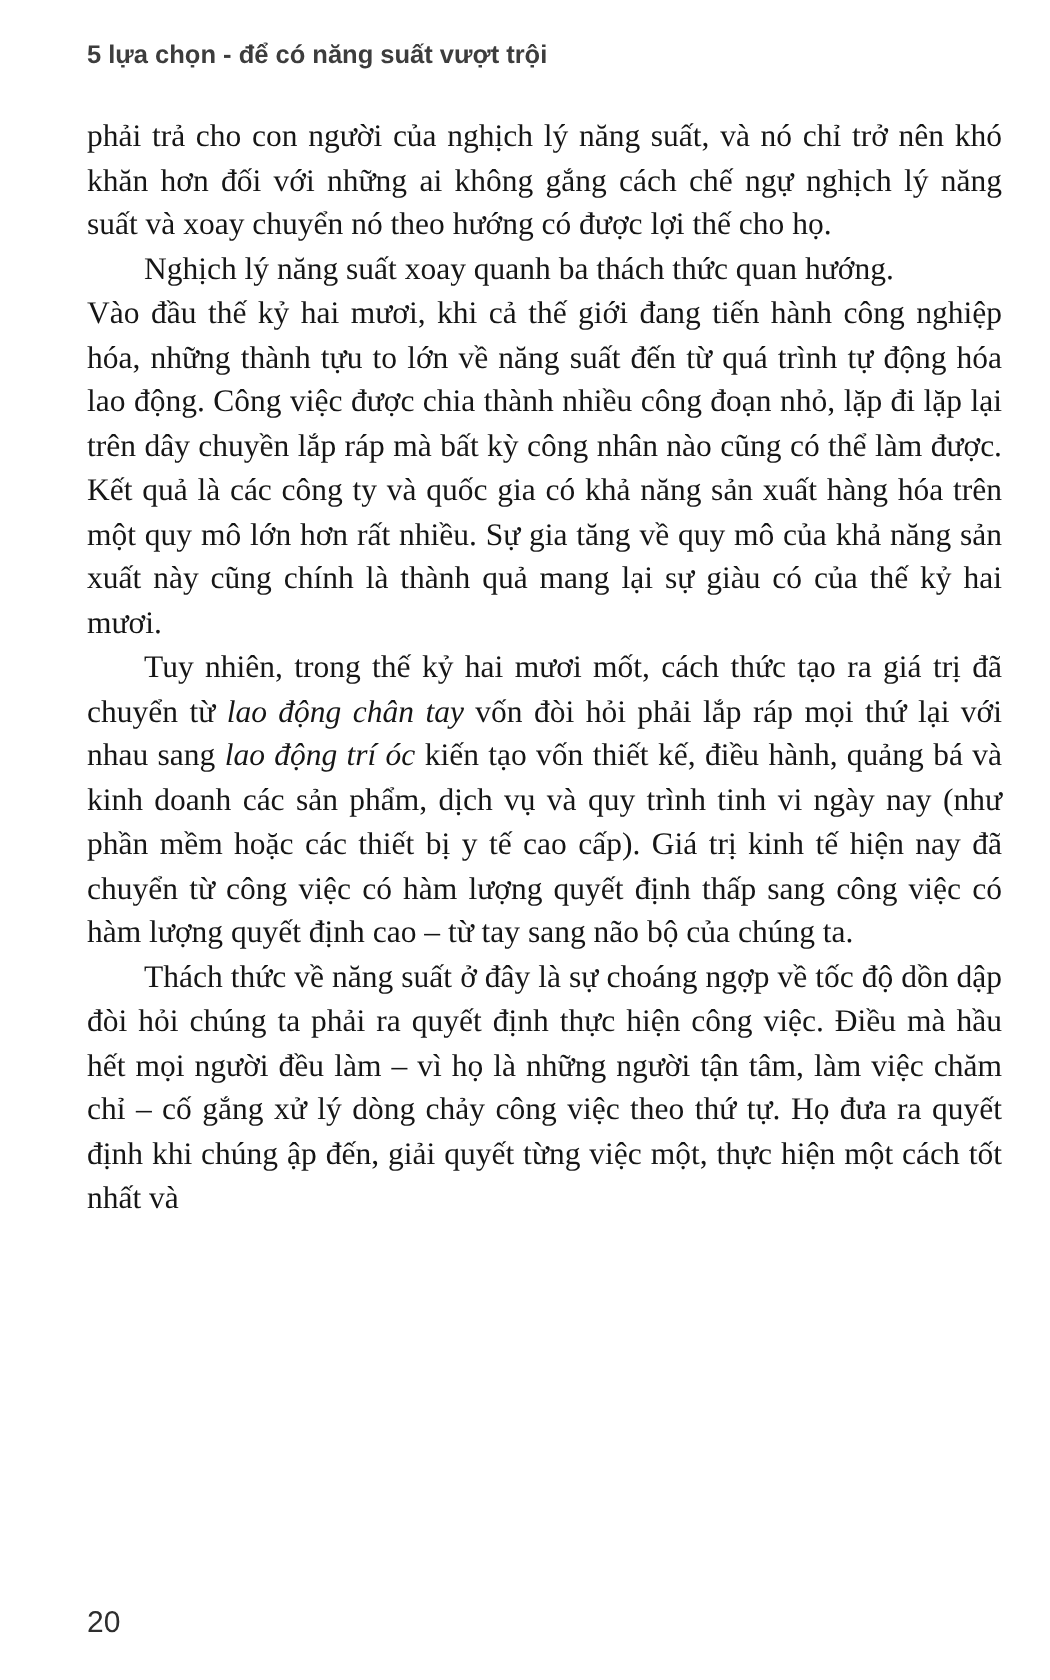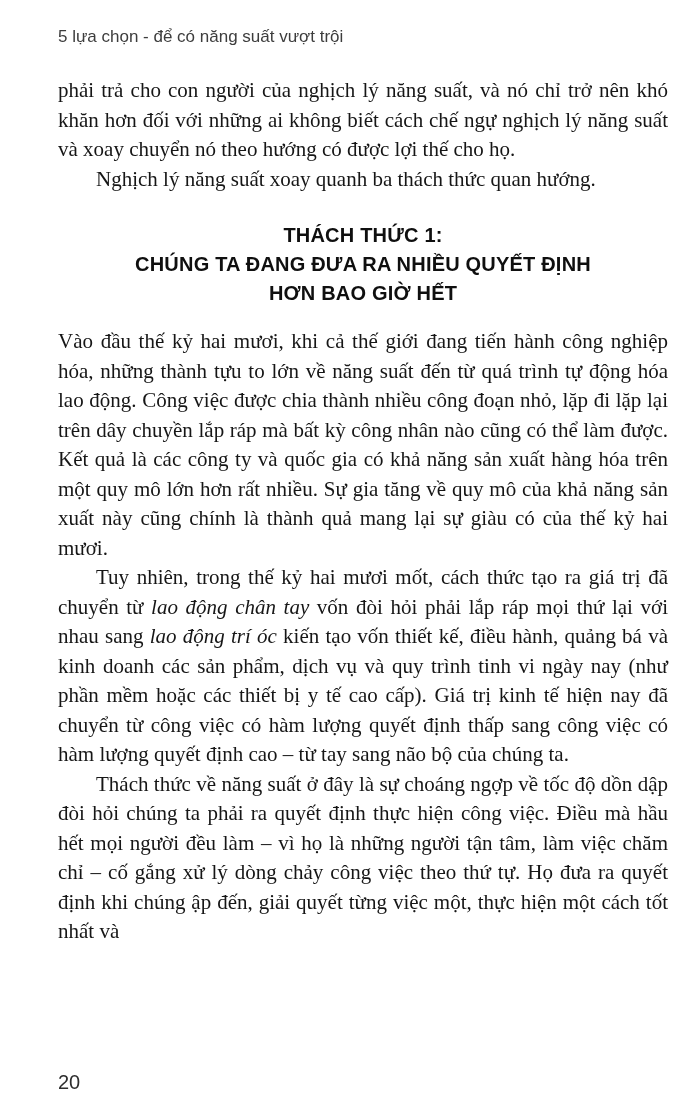--- a/index.html
+++ b/index.html
@@ -15,21 +15,21 @@
     height: 1120px;
     background: #ffffff;
     overflow: hidden;
   }
   .running-header {
     position: absolute;
     left: 58px;
     top: 27px;
     font-family: "Liberation Sans", sans-serif;
     font-size: 17px;
-    font-weight: 400;
+    font-weight: 700;
     color: #3d3d3d;
     white-space: nowrap;
   }
   .textcol {
     position: absolute;
     left: 58px;
     top: 76px;
     width: 610px;
     color: #161616;
     font-size: 21px;
@@ -63,29 +63,24 @@
 </style>
 </head>
 <body>
 
 <div class="page">
 
   <div class="running-header">5 lựa chọn - để có năng suất vượt trội</div>
 
   <div class="textcol">
 
-    <p>phải trả cho con người của nghịch lý năng suất, và nó chỉ trở nên khó khăn hơn đối với những ai không biết cách chế ngự nghịch lý năng suất và xoay chuyển nó theo hướng có được lợi thế cho họ.</p>
+    <p>phải trả cho con người của nghịch lý năng suất, và nó chỉ trở nên khó khăn hơn đối với những ai không gắng cách chế ngự nghịch lý năng suất và xoay chuyển nó theo hướng có được lợi thế cho họ.</p>
 
     <p class="indent p-intro">Nghịch lý năng suất xoay quanh ba thách thức quan hướng.</p>
 
-    <h2 class="section-heading">
-      <span>THÁCH THỨC 1:</span><br>
-      <span>CHÚNG TA ĐANG ĐƯA RA NHIỀU QUYẾT ĐỊNH</span><br>
-      <span>HƠN BAO GIỜ HẾT</span>
-    </h2>
 
     <p>Vào đầu thế kỷ hai mươi, khi cả thế giới đang tiến hành công nghiệp hóa, những thành tựu to lớn về năng suất đến từ quá trình tự động hóa lao động. Công việc được chia thành nhiều công đoạn nhỏ, lặp đi lặp lại trên dây chuyền lắp ráp mà bất kỳ công nhân nào cũng có thể làm được. Kết quả là các công ty và quốc gia có khả năng sản xuất hàng hóa trên một quy mô lớn hơn rất nhiều. Sự gia tăng về quy mô của khả năng sản xuất này cũng chính là thành quả mang lại sự giàu có của thế kỷ hai mươi.</p>
 
     <p class="indent p-gap"><span>Tuy nhiên, trong thế kỷ hai mươi mốt, cách thức tạo ra giá trị đã chuyển từ </span><em>lao động chân tay</em><span> vốn đòi hỏi phải lắp ráp mọi thứ lại với nhau sang </span><em>lao động trí óc</em><span> kiến tạo vốn thiết kế, điều hành, quảng bá và kinh doanh các sản phẩm, dịch vụ và quy trình tinh vi ngày nay (như phần mềm hoặc các thiết bị y tế cao cấp). Giá trị kinh tế hiện nay đã chuyển từ công việc có hàm lượng quyết định thấp sang công việc có hàm lượng quyết định cao – từ tay sang não bộ của chúng ta.</span></p>
 
     <p class="indent p-gap">Thách thức về năng suất ở đây là sự choáng ngợp về tốc độ dồn dập đòi hỏi chúng ta phải ra quyết định thực hiện công việc. Điều mà hầu hết mọi người đều làm – vì họ là những người tận tâm, làm việc chăm chỉ – cố gắng xử lý dòng chảy công việc theo thứ tự. Họ đưa ra quyết định khi chúng ập đến, giải quyết từng việc một, thực hiện một cách tốt nhất và</p>
 
   </div>
 
   <div class="page-number">20</div>

